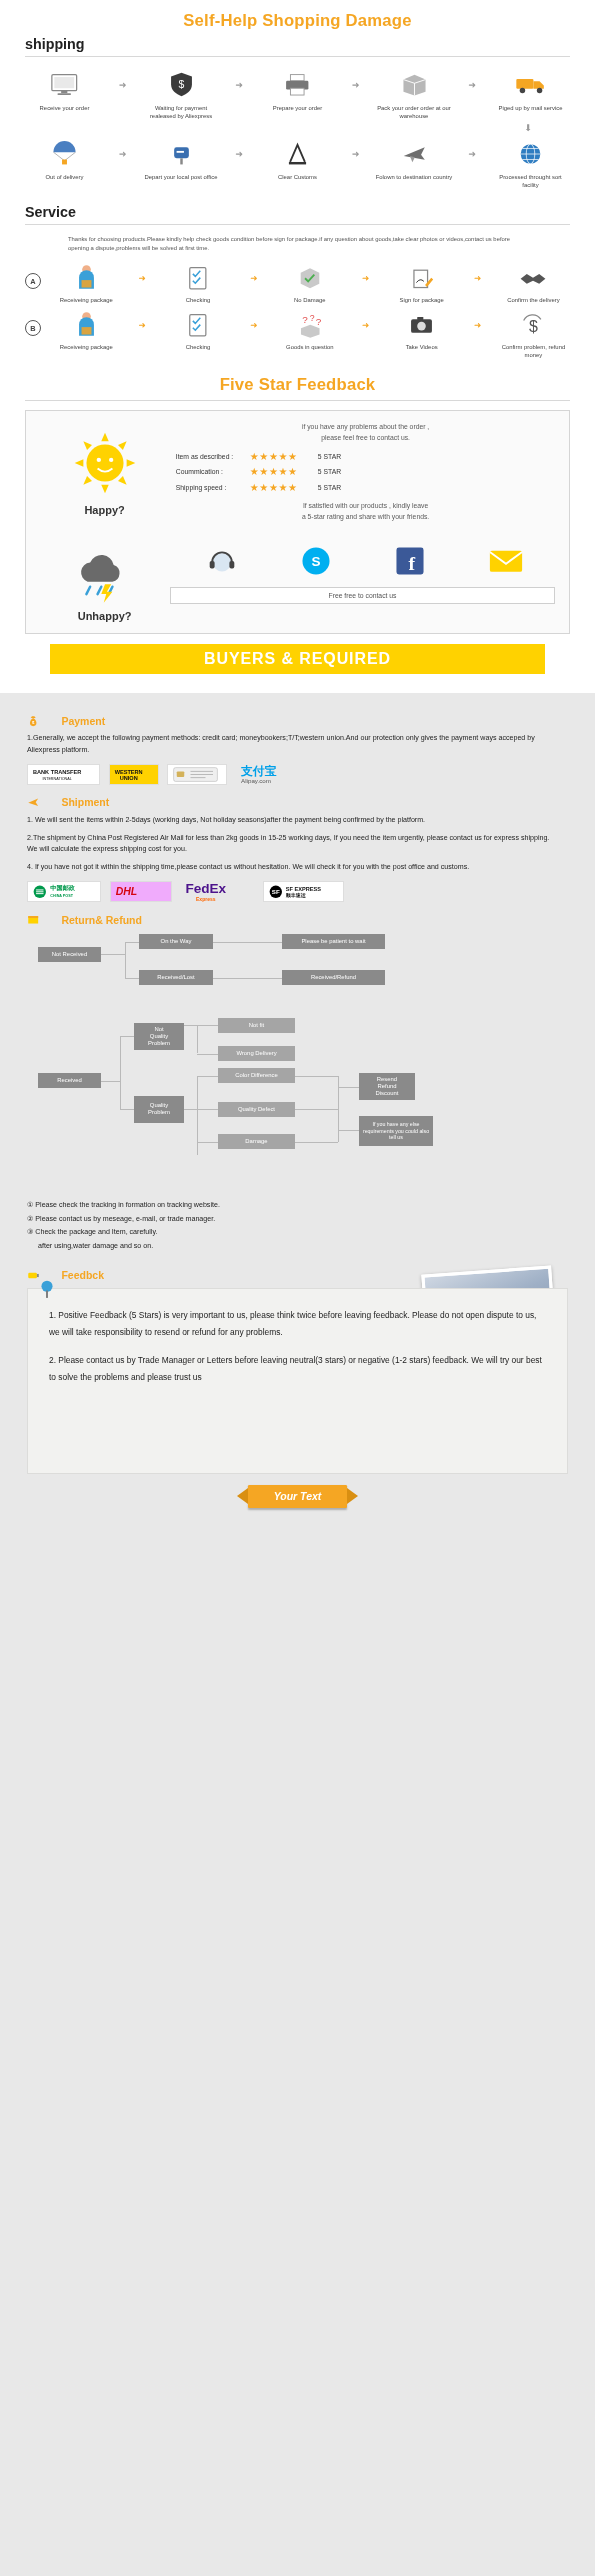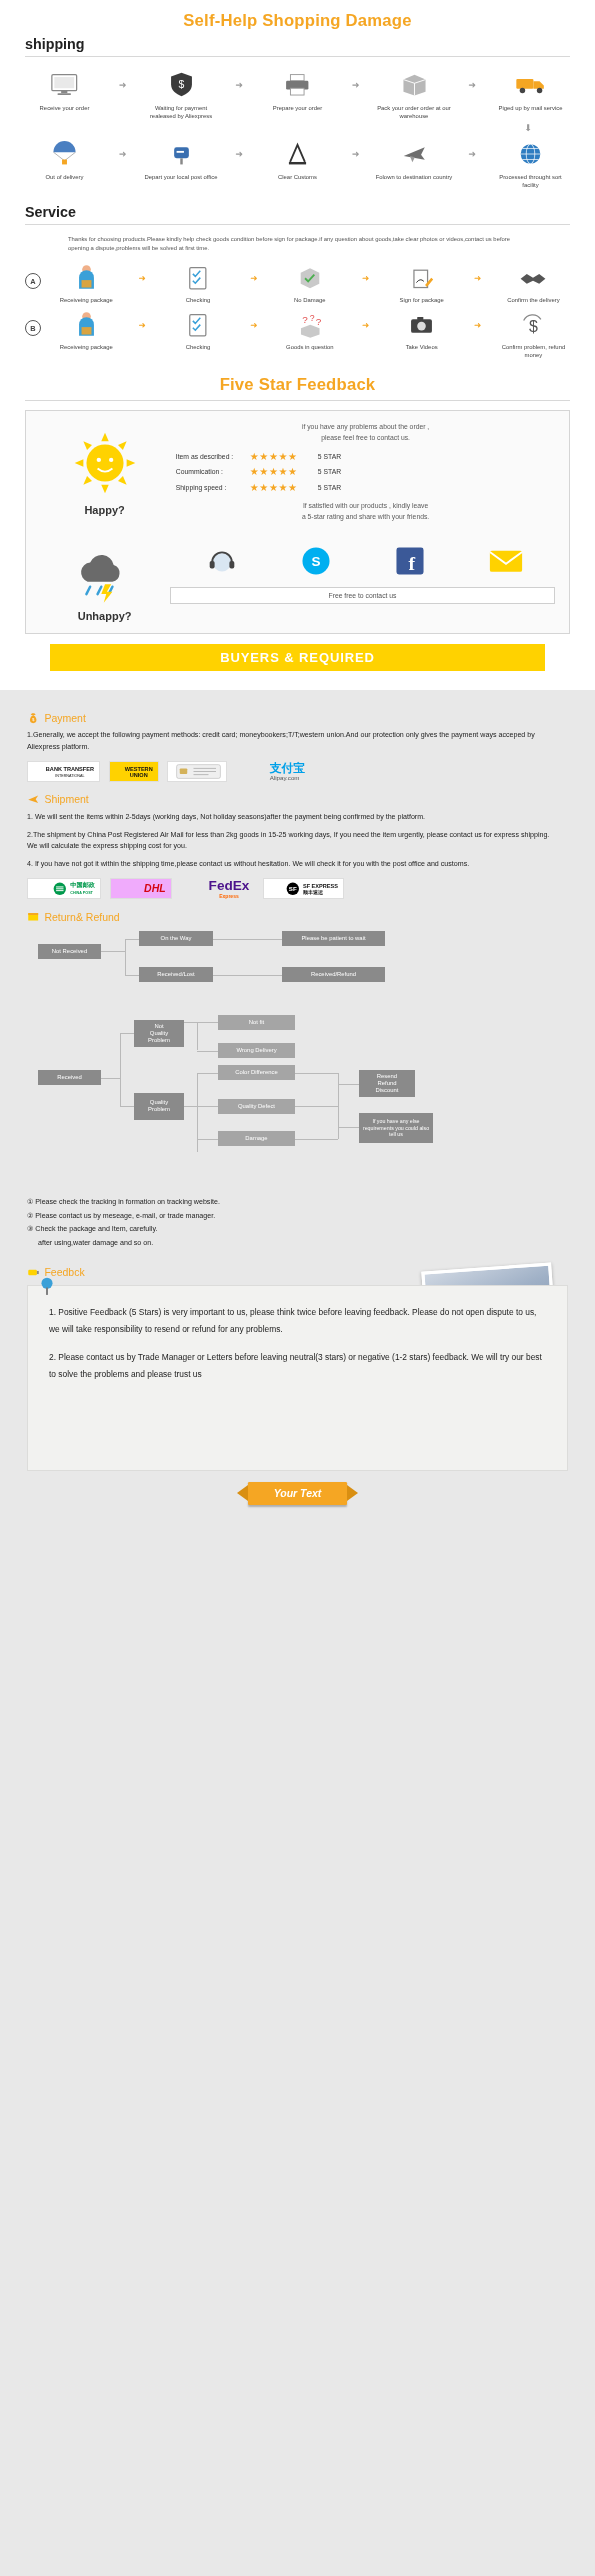--- a/index.html
+++ b/index.html
@@ -151,36 +151,36 @@
     text-align: center;
   }
   .fb-bottom-wrap { flex: 1; }
 
   
   .buyers-band {
     background: #ffd200;
     text-align: center;
     color: #fff;
     font-weight: bold;
-    font-size: 13px;
+    font-size: 16px;
     letter-spacing: 0.9px;
     padding: 6.2px 0;
     margin: 10px 25px 0 25px;
   }
   .panel-grey {
     background: #e8e8e8;
     padding: 11px 27px 15px 27px;
   }
   .sub-head {
     display: flex;
     align-items: center;
-    gap: 5px;
+    gap: 22px;
     color: #f5a623;
     font-size: 10.5px;
-    font-weight: normal;
+    font-weight: bold;
     margin: 11px 0 6.2px 0;
   }
   .body-text {
     font-size: 7.1px;
     line-height: 1.65;
     color: #222;
     margin-bottom: 6.2px;
   }
   .logo-row {
     display: flex;
@@ -188,21 +188,21 @@
     gap: 8.7px;
     margin: 7.4px 0 2.5px 0;
     flex-wrap: wrap;
   }
   .logo-box {
     background: #fff;
     border: 0.6px solid #ddd;
     height: 21px;
     display: flex;
     align-items: center;
-    justify-content: flex-end;
+    justify-content: flex-start;
     padding: 0 5px;
     font-size: 5.6px;
     font-weight: bold;
     color: #111;
     text-align: center;
     line-height: 1.1;
   }
 
   
   .flowchart {

